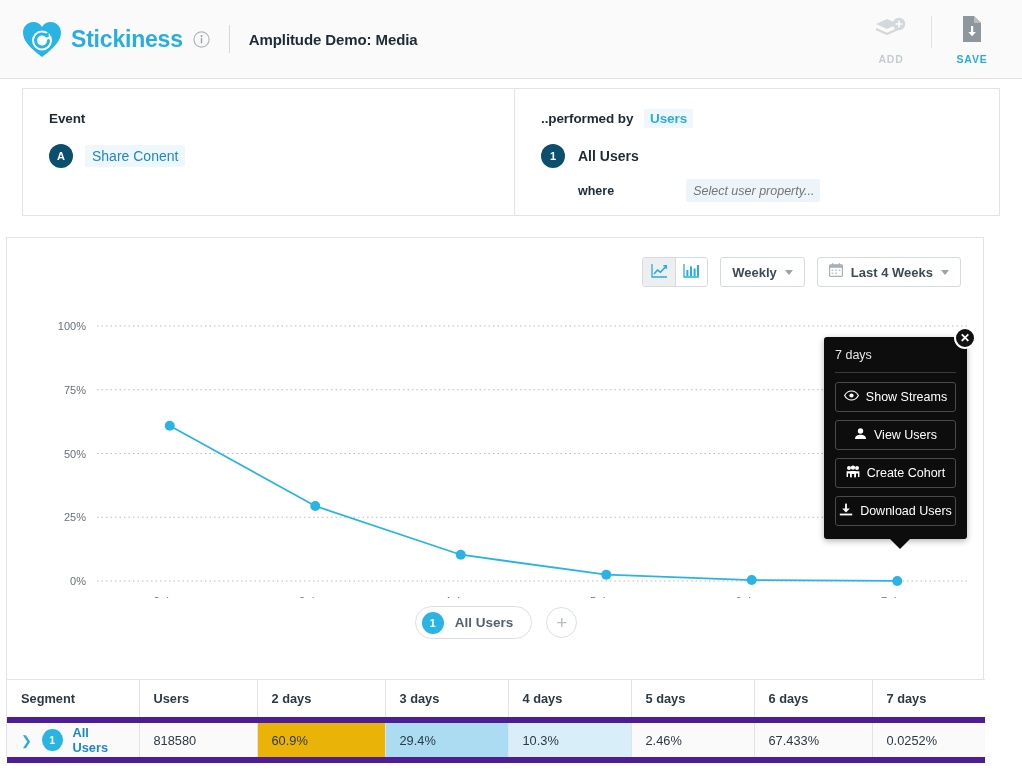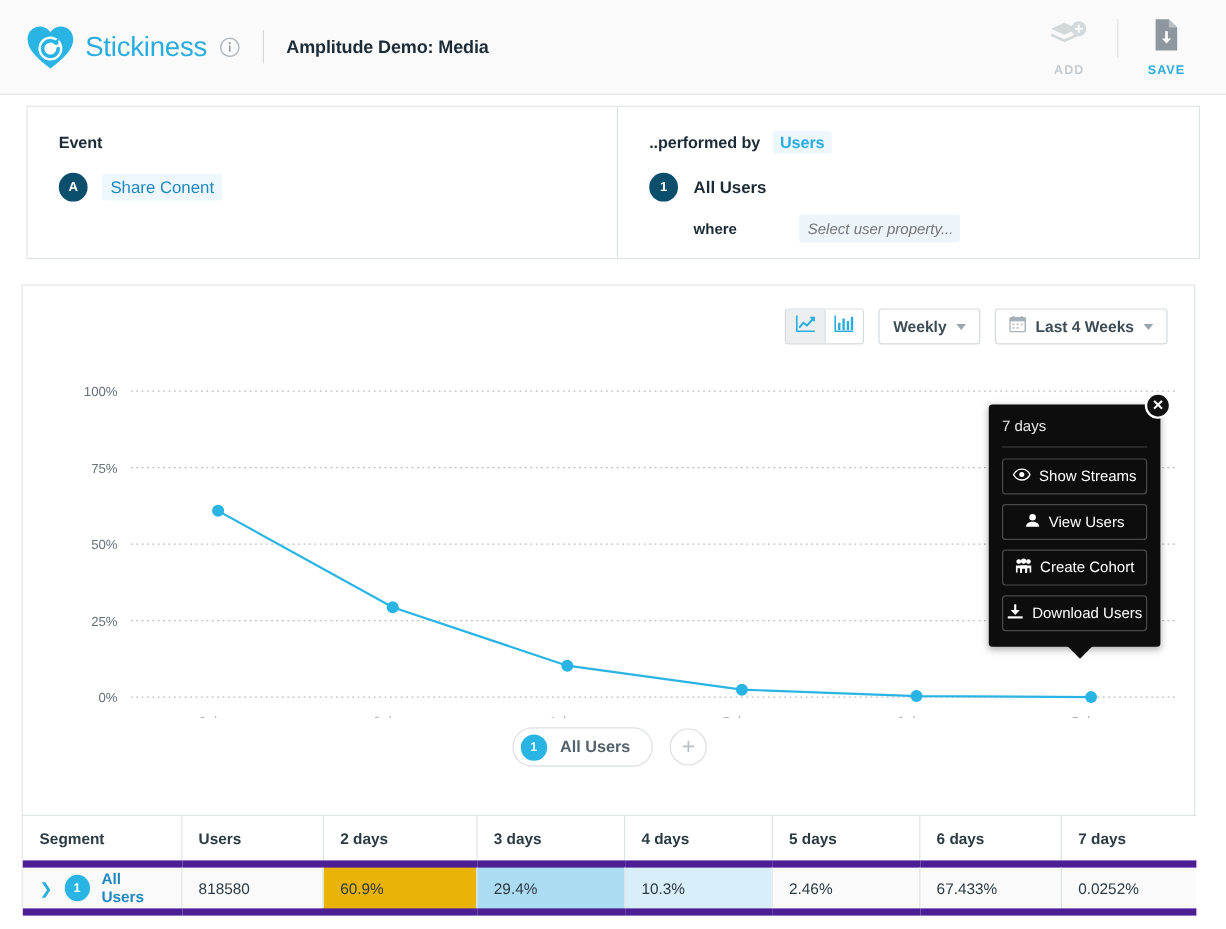--- a/index.html
+++ b/index.html
@@ -12,21 +12,21 @@
   body { position: relative; overflow: hidden; }
 
   
   .topbar {
     position: absolute; left: 0; top: 0; width: 1022px; height: 79px;
     background: #fafafa; border-bottom: 1px solid #e3e3e3;
   }
   .brand { position: absolute; left: 22px; top: 20px; display: flex; align-items: center; }
   .heart-logo { width: 40px; height: 38px; position: relative; }
   .brand-title {
-    font-size: 23px; color: #29adde; font-weight: 400; letter-spacing: -0.2px;
+    font-size: 23px; color: #29adde; font-weight: 700; letter-spacing: -0.2px;
     margin-left: 9px;
   }
   .info-circle { margin-left: 10px; width: 17px; height: 17px; display:block; }
   .vdiv { width: 1px; height: 28px; background: #d8d8d8; margin: 0 19px; }
   .proj-title { font-size: 15px; color: #1c2b36; font-weight: 700; letter-spacing: -0.1px; }
 
   .actions { position: absolute; right: 18px; top: 12px; display: flex; align-items: flex-start; }
   .act { width: 64px; text-align: center; cursor: pointer; }
   .act .ico { height: 34px; display:flex; align-items:center; justify-content:center; }
   .act .lbl { font-size: 10.5px; font-weight: 700; letter-spacing: 0.8px; margin-top: 7px; }
@@ -54,28 +54,28 @@
     display: flex; align-items: center; justify-content: center; flex: 0 0 24px;
   }
   .event-name {
     margin-left: 12px; font-size: 14px; color: #2088c0; font-weight: 500;
     background: #eef7fc; padding: 3px 7px; border-radius: 2px; cursor: pointer;
   }
   .user-name { margin-left: 13px; font-size: 14px; color: #1c2b36; font-weight: 700; }
   .where-row { display: flex; align-items: center; margin-top: 11px; margin-left: 37px; gap: 48px; }
   .where-lbl { font-size: 12.5px; font-weight: 700; color: #1c2b36; }
   .where-input {
-    margin-left: 4px; width: 134px; height: 23px; background: #edf5fa;
+    margin-left: 24px; width: 134px; height: 23px; background: #edf5fa;
     border: none; font-style: italic; font-size: 12.5px; color: #701a75;
     font-family: "Liberation Sans", sans-serif; padding: 0 7px; border-radius: 2px;
   }
 
   
   .chartcard {
-    position: absolute; left: 18px; top: 237px; width: 978px; height: 520px;
+    position: absolute; left: 6px; top: 237px; width: 978px; height: 520px;
     border: 1px solid #e1e4e6; background: #fff;
   }
   .chart-controls { position: absolute; right: 22px; top: 19px; display: flex; align-items: center; gap: 12px; }
   .toggle-group { display: flex; border: 1px solid #d5dadd; border-radius: 3px; overflow: hidden; height: 30px; }
   .toggle-btn { width: 32px; display:flex; align-items:center; justify-content:center; cursor: pointer; background:#fff; }
   .toggle-btn.sel { background: #eceef0; }
   .toggle-btn + .toggle-btn { border-left: 1px solid #d5dadd; }
   .dd {
     height: 30px; border: 1px solid #d5dadd; border-radius: 3px; background: #fff;
     display: flex; align-items: center; padding: 0 11px; cursor: pointer; gap: 8px;

